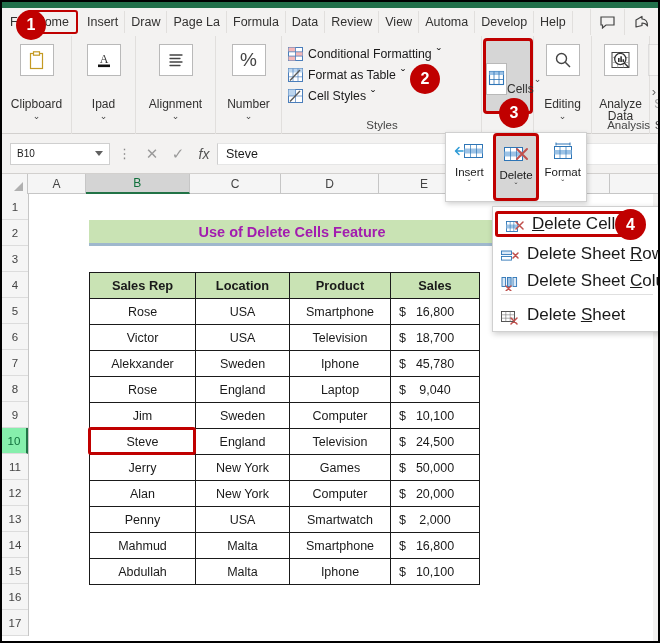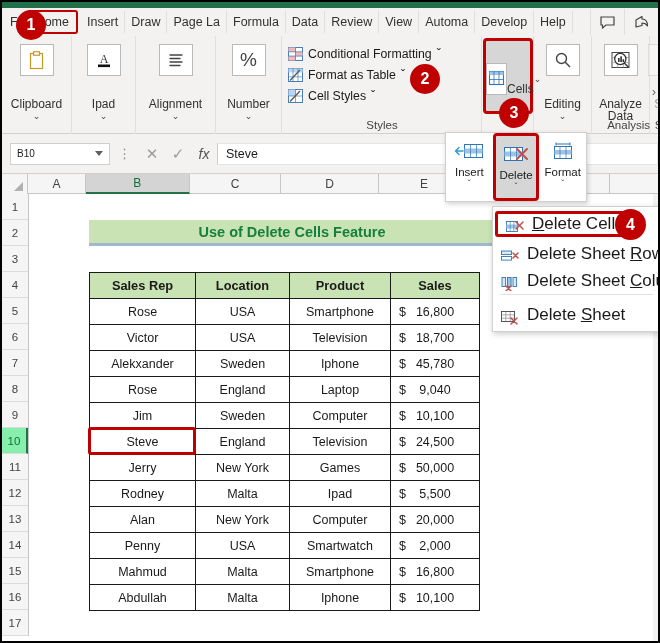--- a/index.html
+++ b/index.html
@@ -203,21 +203,21 @@
   }
 
   
   .title-banner {
     position: absolute;
     left: 60px; top: 26px;
     width: 406px; height: 26px;
     background: #c9e3b4;
     border-bottom: 3px solid #9fb8cd;
     display: flex; align-items: center; justify-content: center;
-    font-size: 14.5px; font-weight: bold; color: #15803d;
+    font-size: 14.5px; font-weight: bold; color: #a21caf;
   }
 
   table.sheet {
     position: absolute; left: 60px; top: 78px;
     border-collapse: collapse;
     table-layout: fixed;
   }
   table.sheet td, table.sheet th {
     border: 1px solid #1a1a1a;
     height: 26px;
@@ -616,26 +616,20 @@
             <td>Television</td>
             <td class="money"><span class="dollar">$</span><span>24,500</span></td>
           </tr>
         <tr>
             <td>Jerry</td>
             <td>New York</td>
             <td>Games</td>
             <td class="money"><span class="dollar">$</span><span>50,000</span></td>
           </tr>
         <tr>
-            <td>Rodney</td>
-            <td>Malta</td>
-            <td>Ipad</td>
-            <td class="money"><span class="dollar">$</span><span>5,500</span></td>
-          </tr>
-        <tr>
             <td>Alan</td>
             <td>New York</td>
             <td>Computer</td>
             <td class="money"><span class="dollar">$</span><span>20,000</span></td>
           </tr>
         <tr>
             <td>Penny</td>
             <td>USA</td>
             <td>Smartwatch</td>
             <td class="money"><span class="dollar">$</span><span>2,000</span></td>

